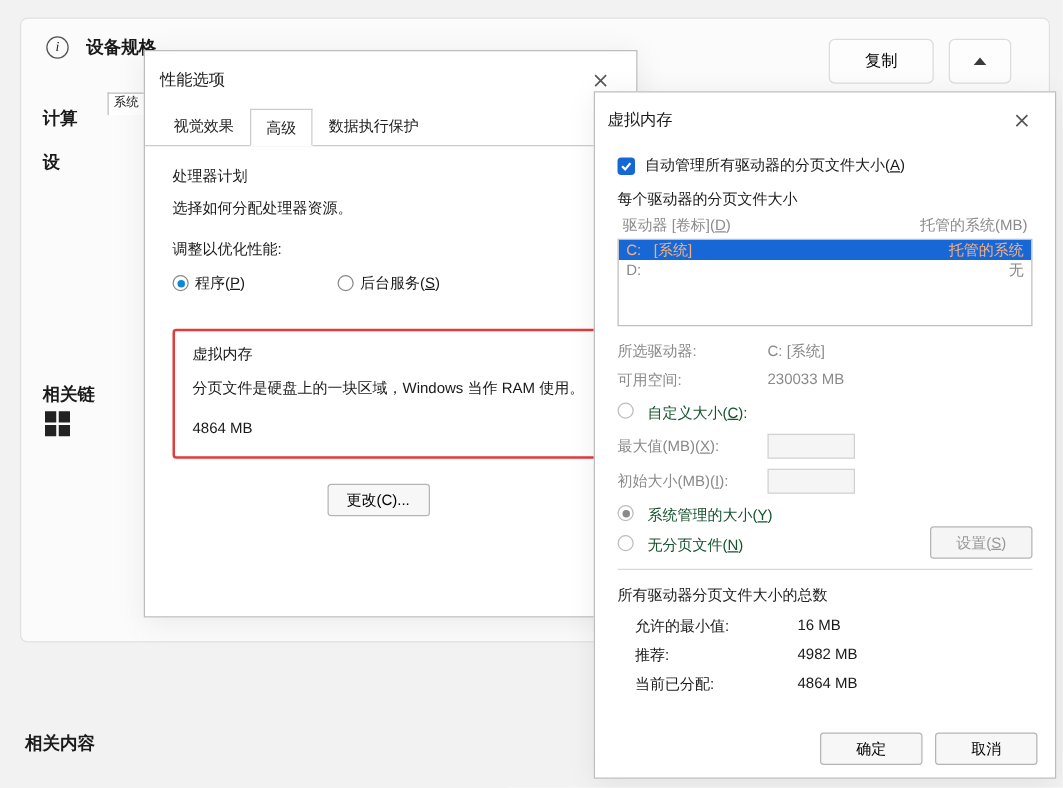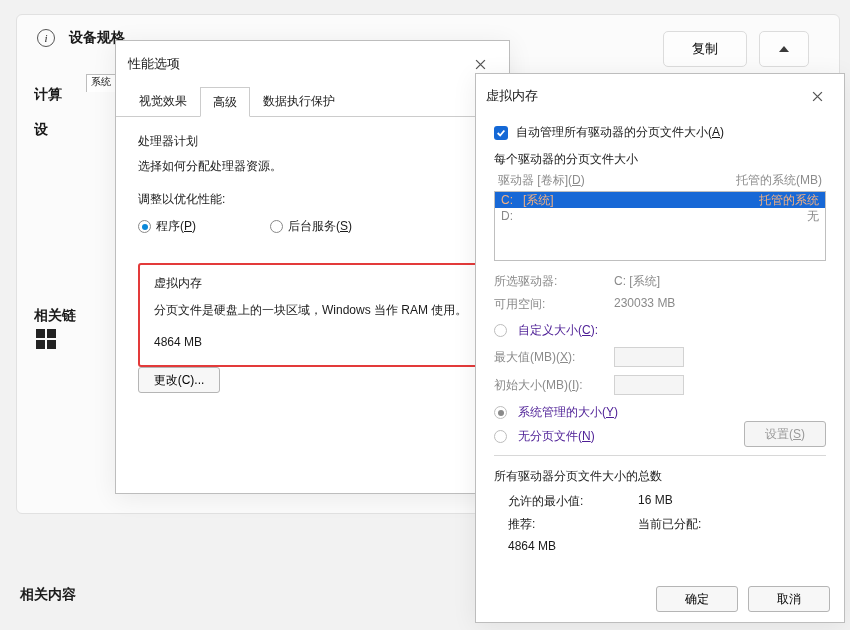--- a/index.html
+++ b/index.html
@@ -217,22 +217,22 @@
     height: 26px;
     border: 1px solid #b5b5b5;
     background: #f7f7f7;
     border-radius: 3px;
     font-size: 12px;
     cursor: pointer;
     padding: 0 10px;
   }
   .btn-row-right {
     display: flex;
-    justify-content: flex-start;
-    margin-top: 0;
+    justify-content: center;
+    margin-top: 20px;
     padding-right: 20px;
   }
 
   
   .vm-dialog {
     position: absolute;
     left: 475px;
     top: 73px;
     width: 370px;
     height: 550px;
@@ -292,22 +292,22 @@
     grid-template-columns: 120px 1fr;
     row-gap: 6px;
     margin-top: 12px;
     color: #8a8a8a;
   }
 
   .radio.disabled { border-color: #bdbdbd; }
   .radio.disabled.checked::after { background: #8a8a8a; }
 
   .vm-opt {
-    display: flex; align-items: center; gap: 6px;
-    color: #4c1d95;
+    display: flex; align-items: flex-start; gap: 6px;
+    color: #14532d;
     margin-top: 9px;
     cursor: default;
   }
   .vm-setrow {
     display: grid;
     grid-template-columns: 120px 80px;
     align-items: center;
     color: #8a8a8a;
     margin-top: 8px;
   }
@@ -484,20 +484,21 @@
     </div>
 
     <hr class="vm-hr">
 
     <div class="vm-summary">
       <div class="vm-summary-title">所有驱动器分页文件大小的总数</div>
       <div class="vm-summary-grid">
         <span>允许的最小值:</span>
         <span>16 MB</span>
         <span>推荐:</span>
+        <span>4982 MB</span>
         <span>当前已分配:</span>
         <span>4864 MB</span>
       </div>
     </div>
   </div>
 
   <div class="vm-footer">
     <button class="btn">确定</button>
     <button class="btn">取消</button>
   </div>

